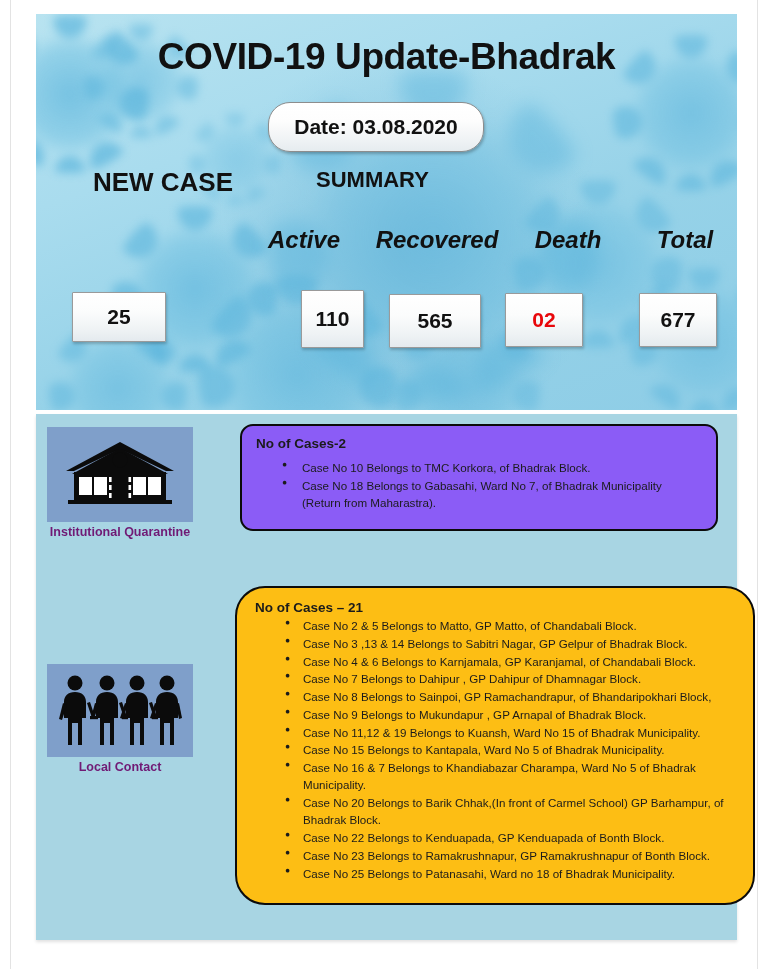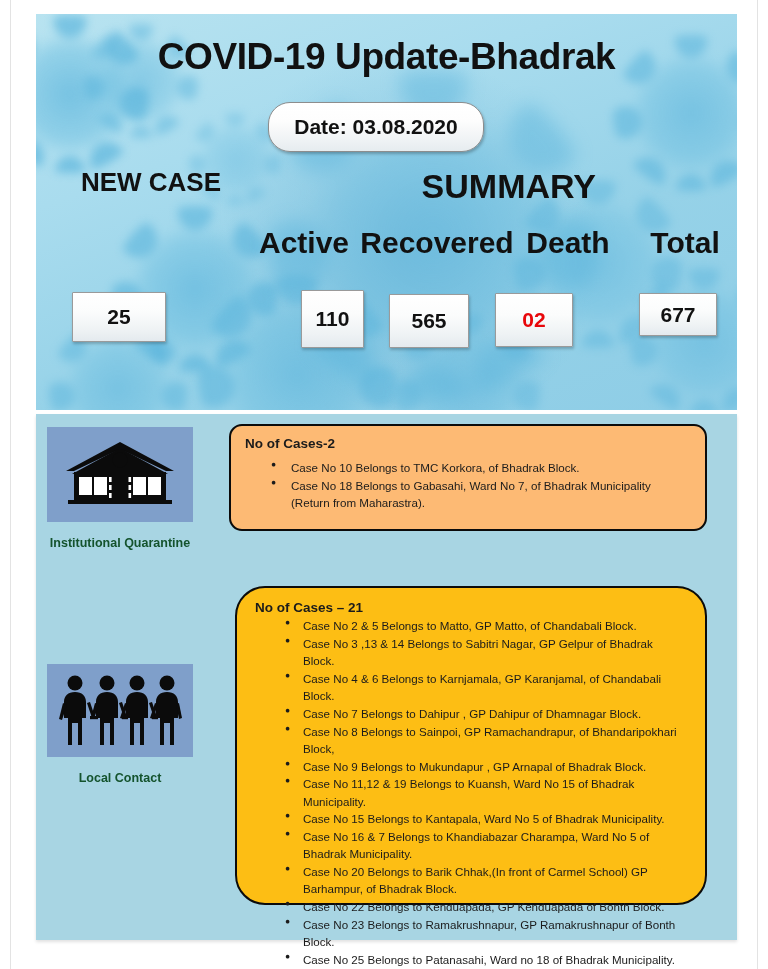--- a/index.html
+++ b/index.html
@@ -103,47 +103,48 @@
     display: flex;
     align-items: center;
     justify-content: center;
     font-size: 21px;
     font-weight: bold;
     color: #111111;
   }
 
   #new-case-label {
     position: absolute;
-    left: 10px;
+    left: 22px;
     top: 153px;
     width: 210px;
     text-align: center;
     font-size: 26px;
     font-weight: bold;
     color: #111111;
   }
 
   #summary-label {
     position: absolute;
     left: 280px;
     top: 153px;
     width: 280px;
-    text-align: right;
-    font-size: 34px;
+    text-align: left;
+    font-size: 22px;
     font-weight: bold;
     color: #111111;
   }
 
   .col-label {
     position: absolute;
     top: 212px;
-    font-size: 30px;
+    font-size: 24px;
     font-weight: bold;
     color: #111111;
     text-align: center;
+    font-style: italic;
   }
   .cl-active    { left: 212px; width: 112px; }
   .cl-recovered { left: 310px; width: 182px; }
   .cl-death     { left: 470px; width: 124px; text-align: center; }
   .cl-total     { left: 590px; width: 118px; }
 
   .stat-box {
     position: absolute;
     border: 1px solid #9a9a9a;
     border-radius: 1px;
@@ -151,23 +152,23 @@
     box-shadow: 1px 2px 3px rgba(0,0,0,.22);
     display: flex;
     align-items: center;
     justify-content: center;
     font-size: 21px;
     font-weight: bold;
     color: #111111;
   }
   .sb-new       { left: 36px;  top: 278px; width: 94px;  height: 50px; }
   .sb-active    { left: 217px; top: 276px; width: 63px;  height: 58px; margin-left: 48px; }
-  .sb-recovered { left: 353px; top: 280px; width: 80px;  height: 54px; }
-  .sb-death     { left: 459px; top: 279px; width: 78px;  height: 54px; text-align: center; }
-  .sb-total     { left: 603px; top: 279px; width: 78px;  height: 43px; }
+  .sb-recovered { left: 353px; top: 280px; width: 92px;  height: 54px; }
+  .sb-death     { left: 469px; top: 279px; width: 78px;  height: 54px; text-align: center; }
+  .sb-total     { left: 603px; top: 279px; width: 78px;  height: 54px; }
   .sb-death .val { color: #e8070b; }
 
   
   #body-panel {
     position: absolute;
     left: 36px;
     top: 414px;
     width: 701px;
     height: 526px;
     background: #a8d5e3;
@@ -187,34 +188,34 @@
     width: 146px;
     height: 95px;
     background: #7f9fca;
     display: flex;
     align-items: center;
     justify-content: center;
   }
   .ib-contact .icon-tile { height: 93px; background: #7f9fca; }
 
   .icon-caption {
-    margin-top: 14px;
+    margin-top: 3px;
     font-size: 12.5px;
     font-weight: bold;
-    color: #14532d;
+    color: #701a75;
   }
 
   
   #red-card {
     position: absolute;
-    left: 193px;
+    left: 204px;
     top: 10px;
     width: 478px;
     height: 107px;
-    background: #fdba74;
+    background: #8b5cf6;
     border: 2.5px solid #0b0b0b;
     border-radius: 13px;
     padding: 10px 14px 0 14px;
   }
   #red-card .card-head {
     font-size: 13.5px;
     font-weight: bold;
     color: #1b1b1b;
     margin-bottom: 8px;
   }
@@ -233,21 +234,21 @@
     left: 26px;
     top: -1px;
     font-size: 8.5px;
   }
 
   
   #yellow-card {
     position: absolute;
     left: 199px;
     top: 172px;
-    width: 472px;
+    width: 520px;
     height: 319px;
     background: #fdbe14;
     border: 2.5px solid #0b0b0b;
     border-radius: 30px;
     padding: 12px 18px 0 18px;
   }
   #yellow-card .card-head {
     font-size: 13.5px;
     font-weight: bold;
     color: #1b1b1b;

